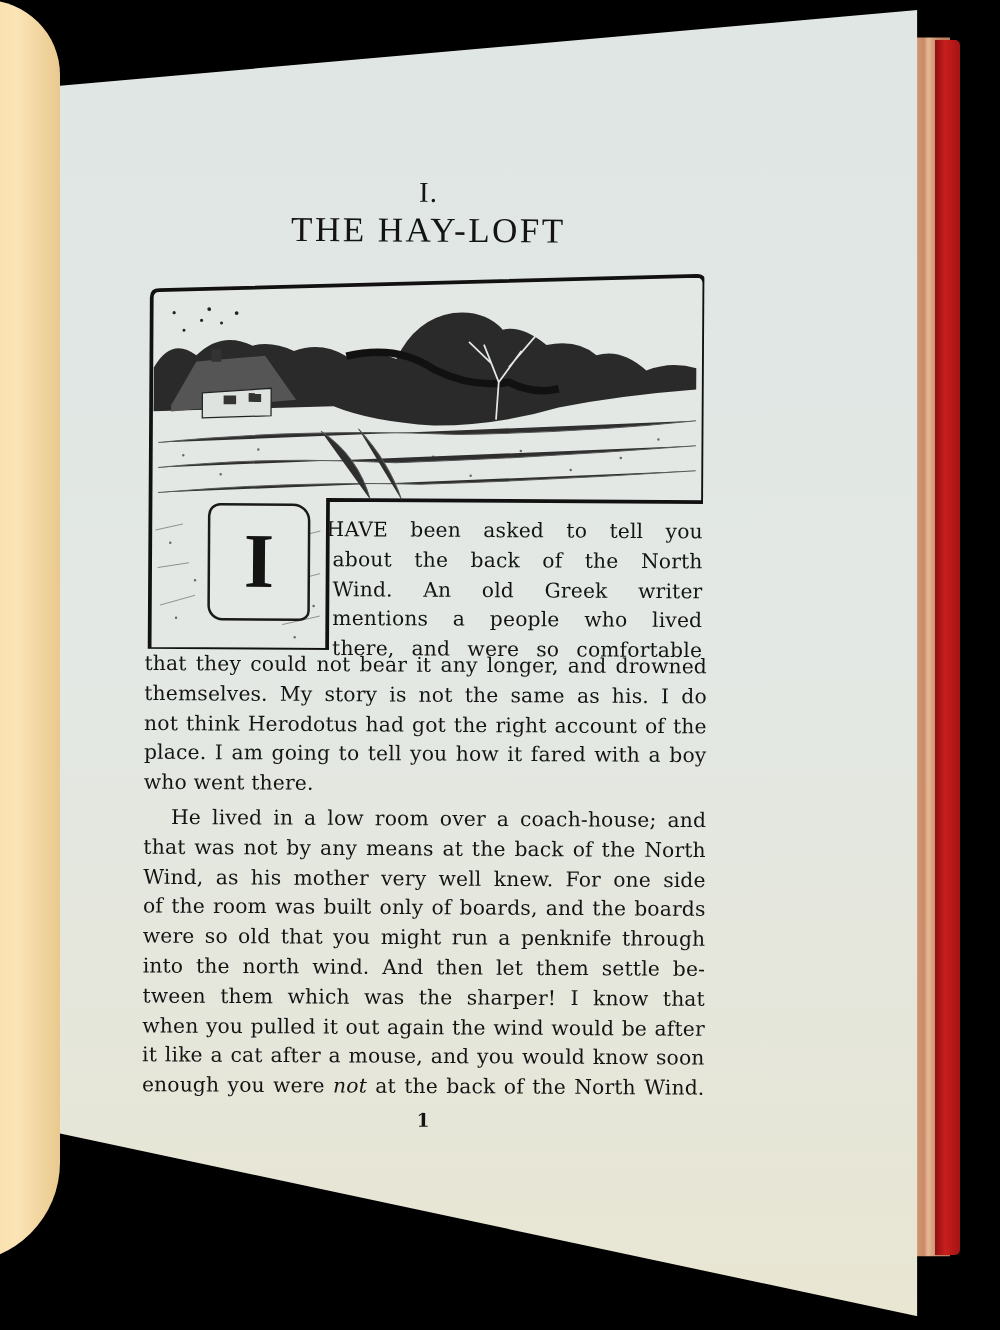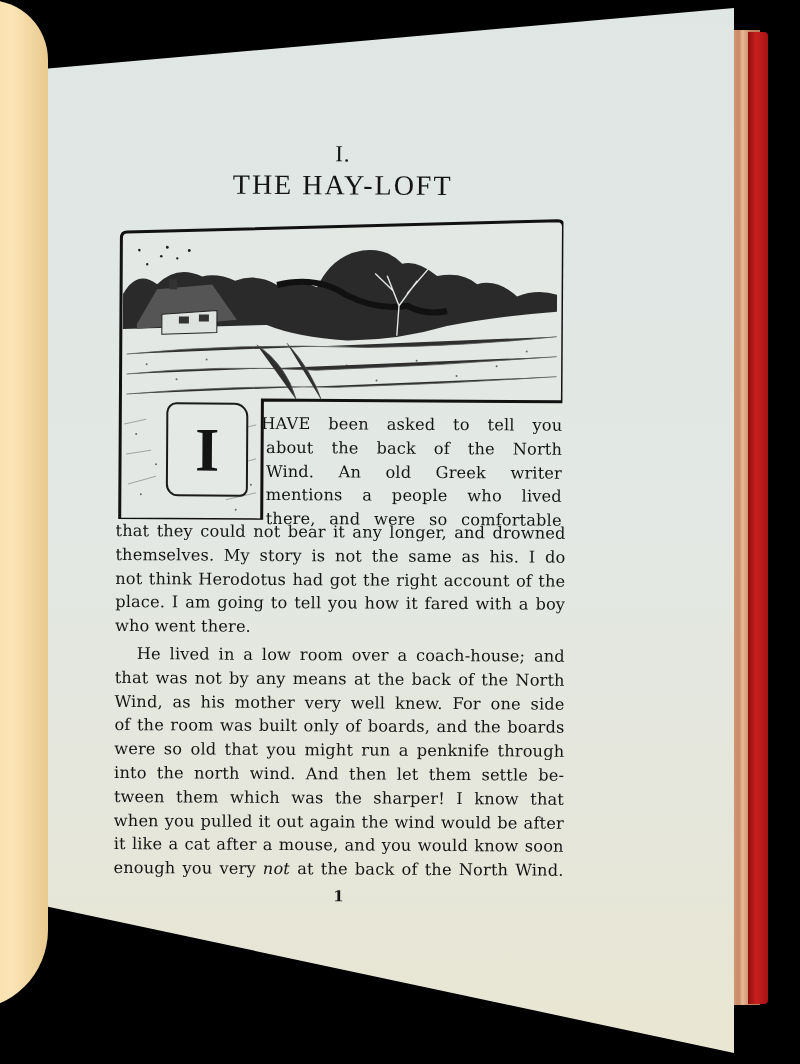--- a/index.html
+++ b/index.html
@@ -159,17 +159,17 @@
   <div class="text-block" style="margin-top:4px;">
     <span class="line" style="padding-left:22px;">He lived in a low room over a coach-house; and</span>
     <span class="line">that was not by any means at the back of the North</span>
     <span class="line">Wind, as his mother very well knew. For one side</span>
     <span class="line">of the room was built only of boards, and the boards</span>
     <span class="line">were so old that you might run a penknife through</span>
     <span class="line">into the north wind. And then let them settle be-</span>
     <span class="line">tween them which was the sharper! I know that</span>
     <span class="line">when you pulled it out again the wind would be after</span>
     <span class="line">it like a cat after a mouse, and you would know soon</span>
-    <span class="line"><span>enough you very </span><em>not</em><span> at the back of the North Wind.</span></span>
+    <span class="line"><span>enough you were </span><em>not</em><span> at the back of the North Wind.</span></span>
   </div>
 
   <div class="page-number">1</div>
 </div>
 
 </body></html>

